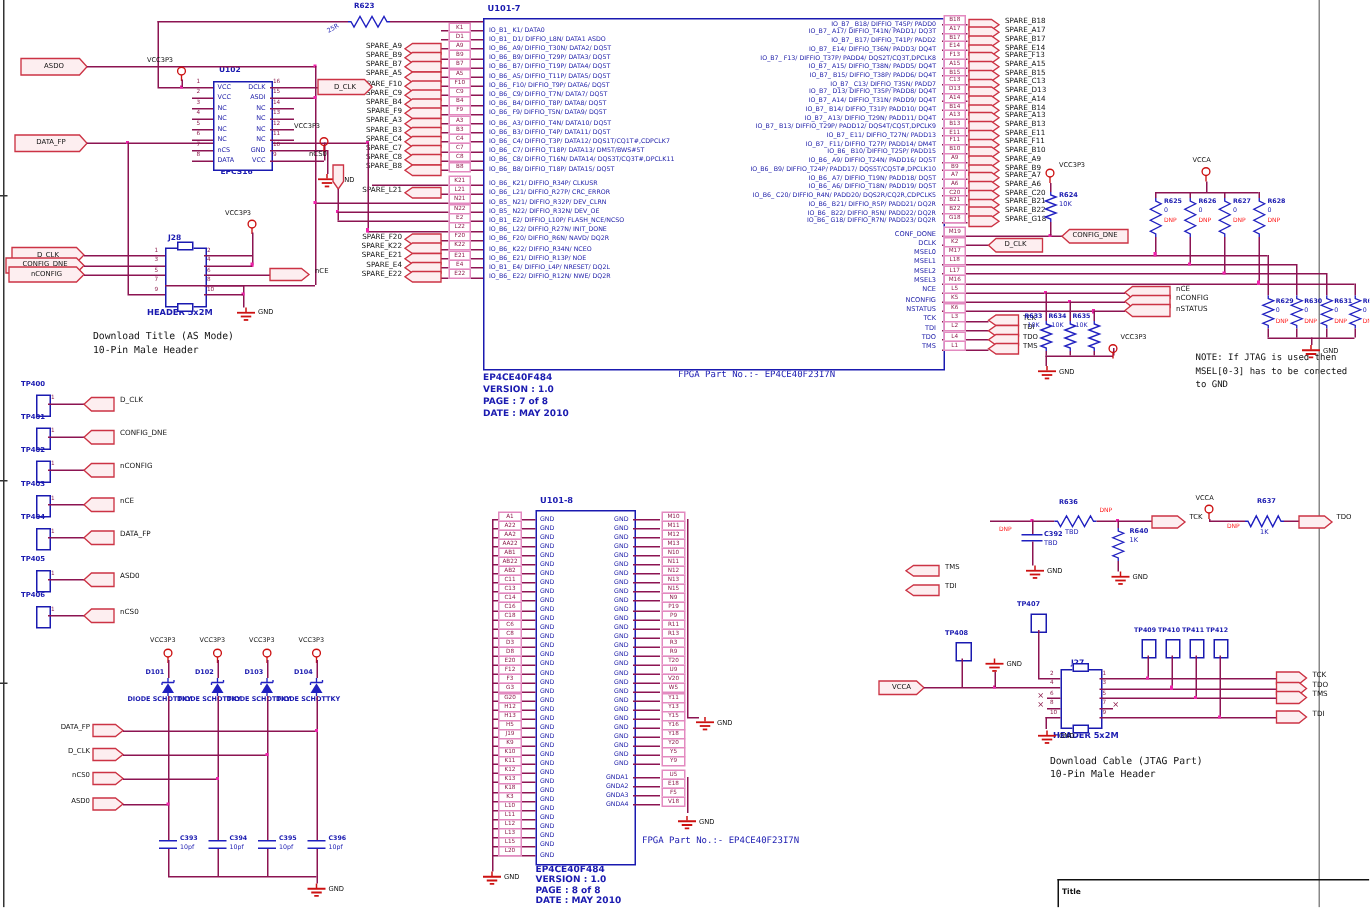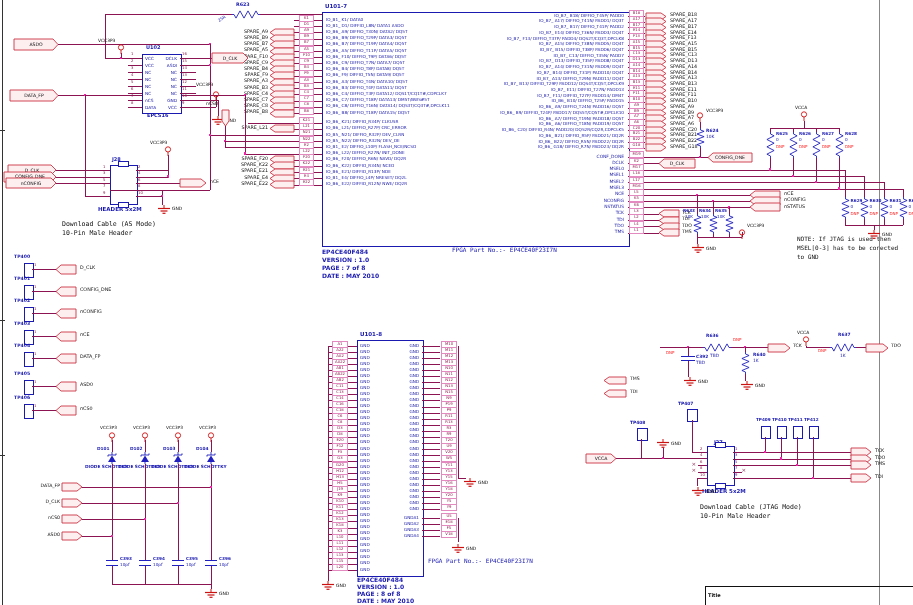--- a/index.html
+++ b/index.html
@@ -29,26 +29,26 @@
   <span class="t b" style="left:357px;top:584px;font-size:6px;color:#1a1ab0">VERSION : 1.0</span>
   <span class="t b" style="left:357px;top:591px;font-size:6px;color:#1a1ab0">PAGE : 8 of 8</span>
   <span class="t b" style="left:357px;top:598px;font-size:6px;color:#1a1ab0">DATE : MAY 2010</span>
   <span class="t mono" style="left:428px;top:558px;font-size:6px;color:#1a1ab0">FPGA Part No.:- EP4CE40F23I7N</span>
 
   <span class="t b" style="left:146px;top:45px;font-size:5px;color:#1a1ab0">U102</span>
   <span class="t b" style="left:147px;top:113px;font-size:5px;color:#1a1ab0">EPCS16</span>
 
   <span class="t b" style="left:112px;top:157px;font-size:5px;color:#1a1ab0">J28</span>
   <span class="t b" style="left:98px;top:207px;font-size:5.5px;color:#1a1ab0">HEADER 5x2M</span>
-  <span class="t mono" style="left:62px;top:221px;font-size:6.5px;color:#111">Download Cable (AS Mode)</span>
+  <span class="t mono" style="left:62px;top:221px;font-size:6.5px;color:#111">Download Title (AS Mode)</span>
   <span class="t mono" style="left:62px;top:230px;font-size:6.5px;color:#111">10-Pin Male Header</span>
 
   <span class="t b" style="left:714px;top:440px;font-size:5px;color:#1a1ab0">J27</span>
   <span class="t b" style="left:702px;top:489px;font-size:5.5px;color:#1a1ab0">HEADER 5x2M</span>
-  <span class="t mono" style="left:700px;top:504px;font-size:6.5px;color:#111">Download Cable (JTAG Mode)</span>
+  <span class="t mono" style="left:700px;top:504px;font-size:6.5px;color:#111">Download Cable (JTAG Part)</span>
   <span class="t mono" style="left:700px;top:513px;font-size:6.5px;color:#111">10-Pin Male Header</span>
 
   <span class="t mono" style="left:797px;top:236px;font-size:6px;color:#111">NOTE: If JTAG is used then</span>
   <span class="t mono" style="left:797px;top:245px;font-size:6px;color:#111">MSEL[0-3] has to be conected</span>
   <span class="t mono" style="left:797px;top:254px;font-size:6px;color:#111">to GND</span>
 
   <span class="t b" style="left:708px;top:593px;font-size:5px;color:#111">Title</span>
 <div style="position: absolute; left: 2px; top: 0px; width: 1px; height: 605px; background: rgb(51, 51, 51);"></div>
     <div style="position: absolute; left: 879px; top: 0px; width: 1px; height: 605px; background: rgb(136, 136, 136);"></div>
     <div style="position: absolute; left: 0px; top: 130px; width: 5px; height: 1px; background: rgb(51, 51, 51);"></div>

